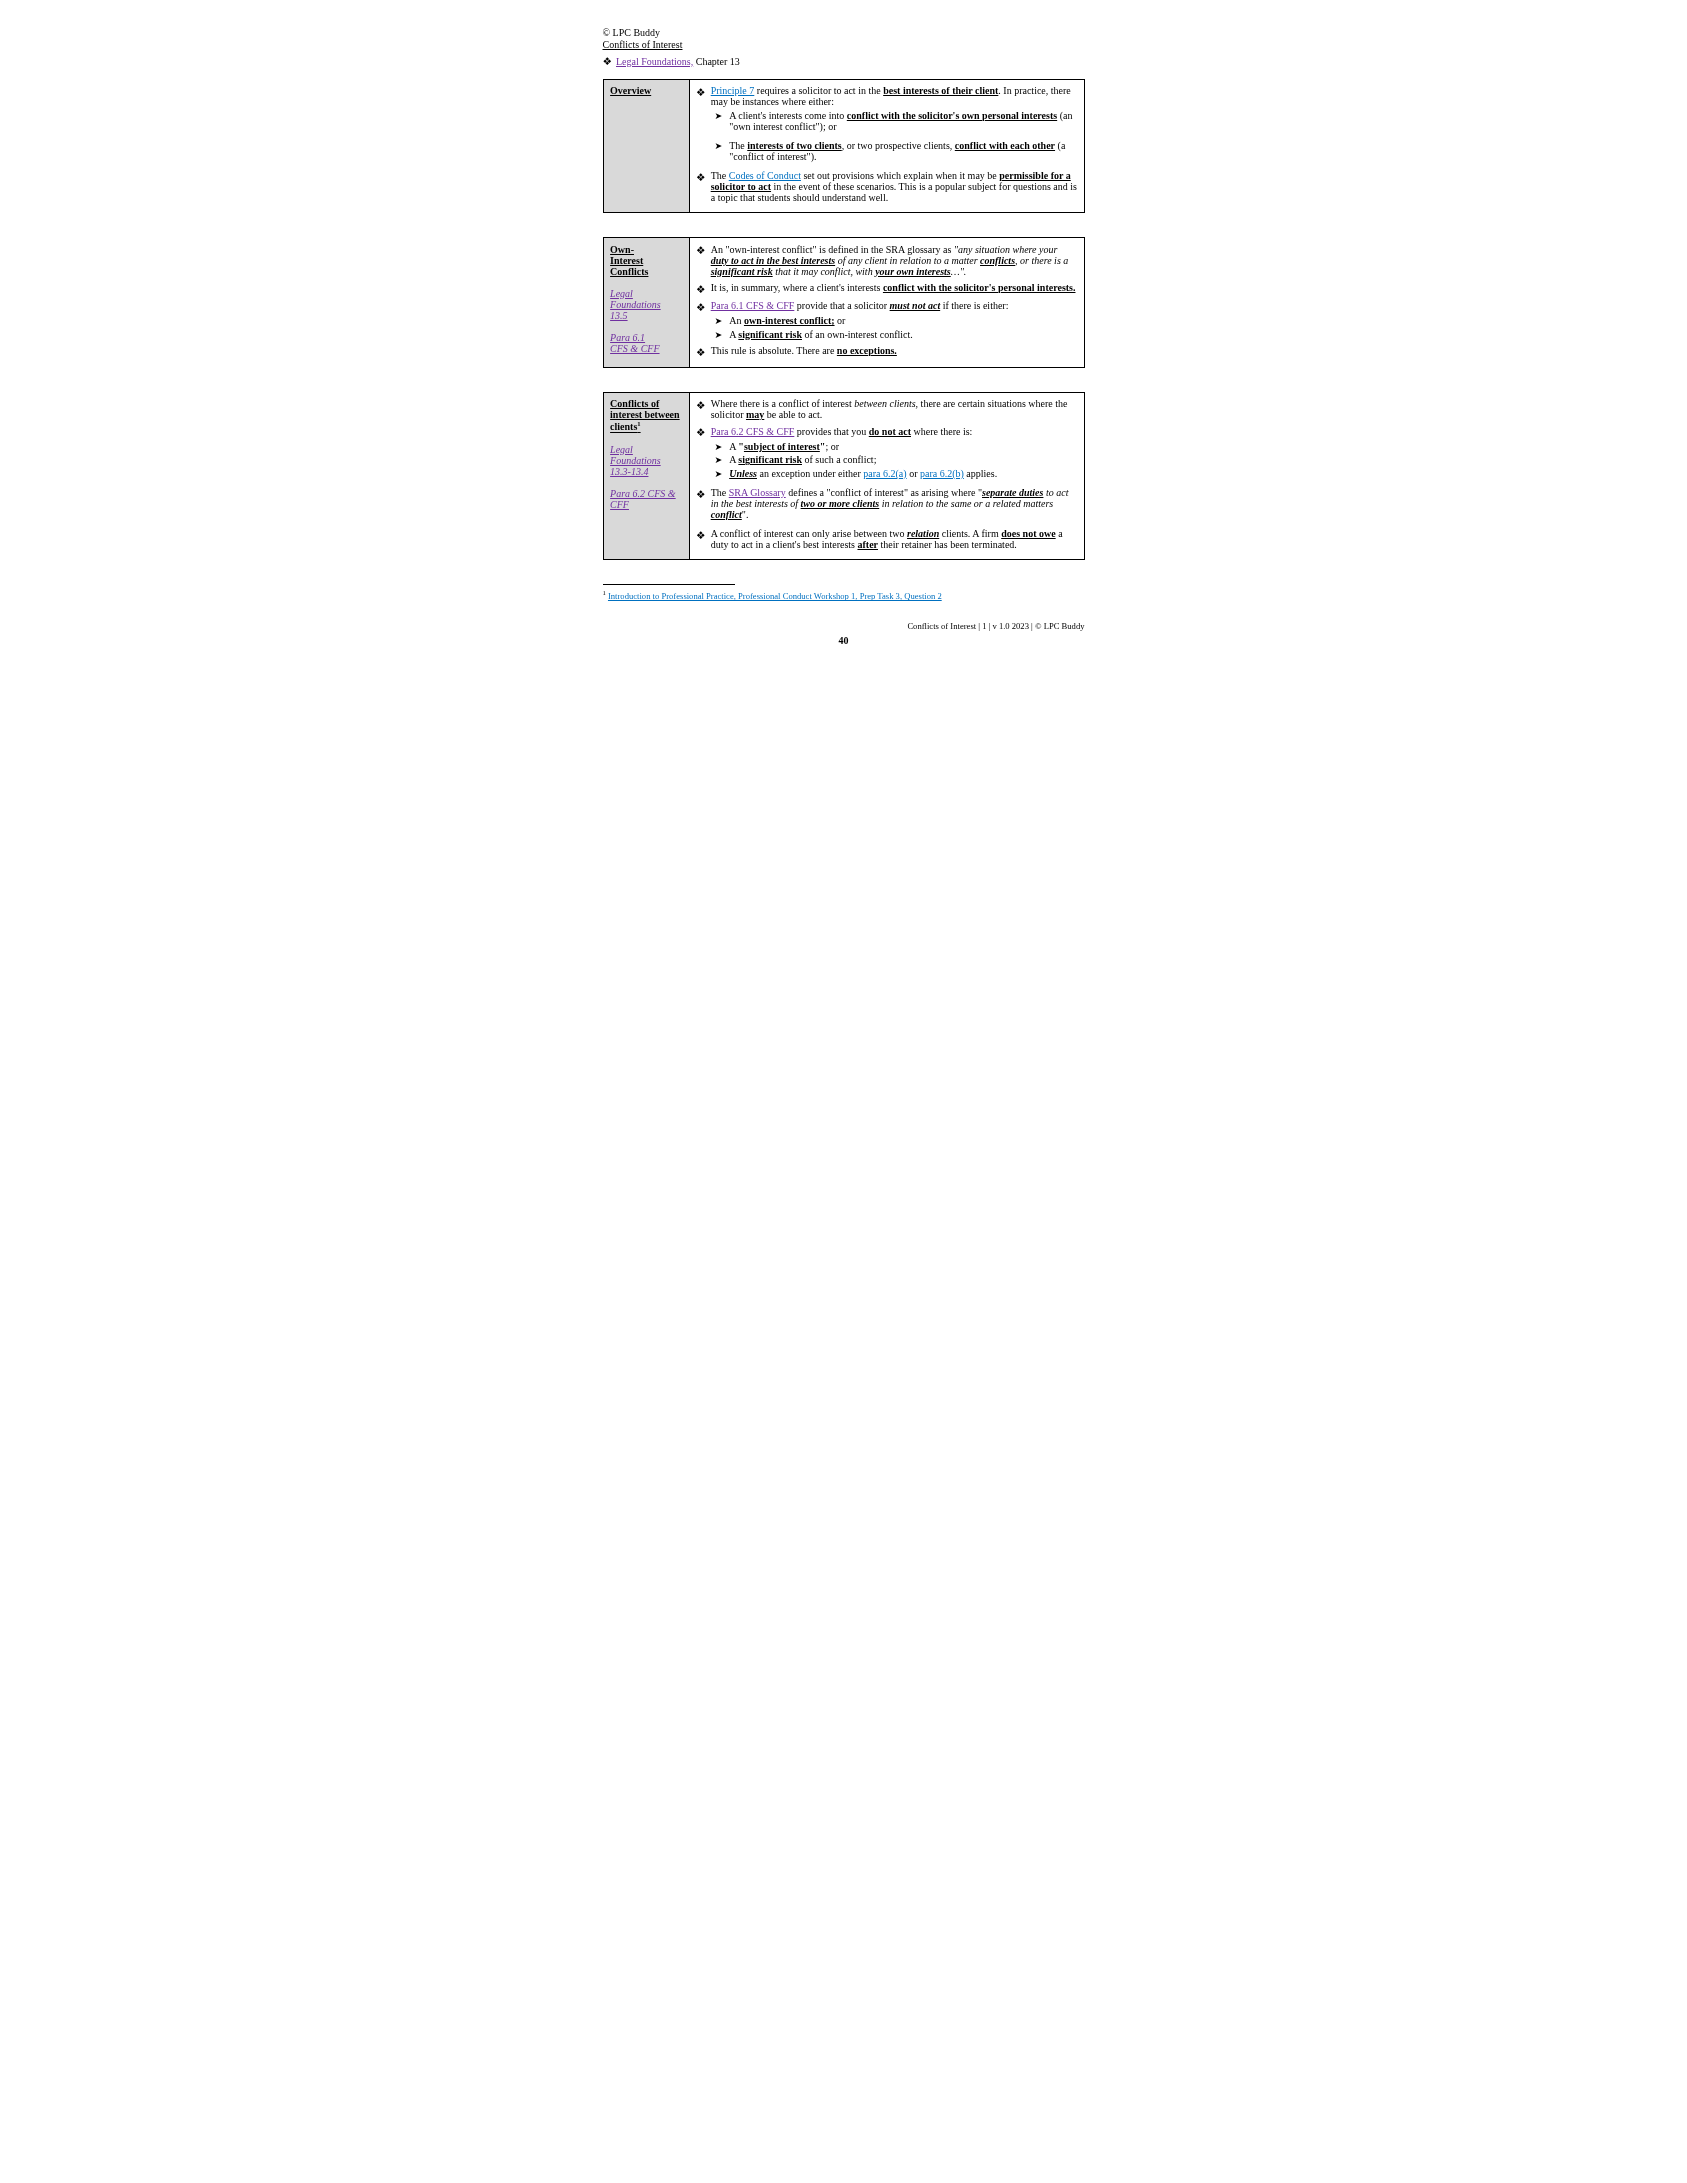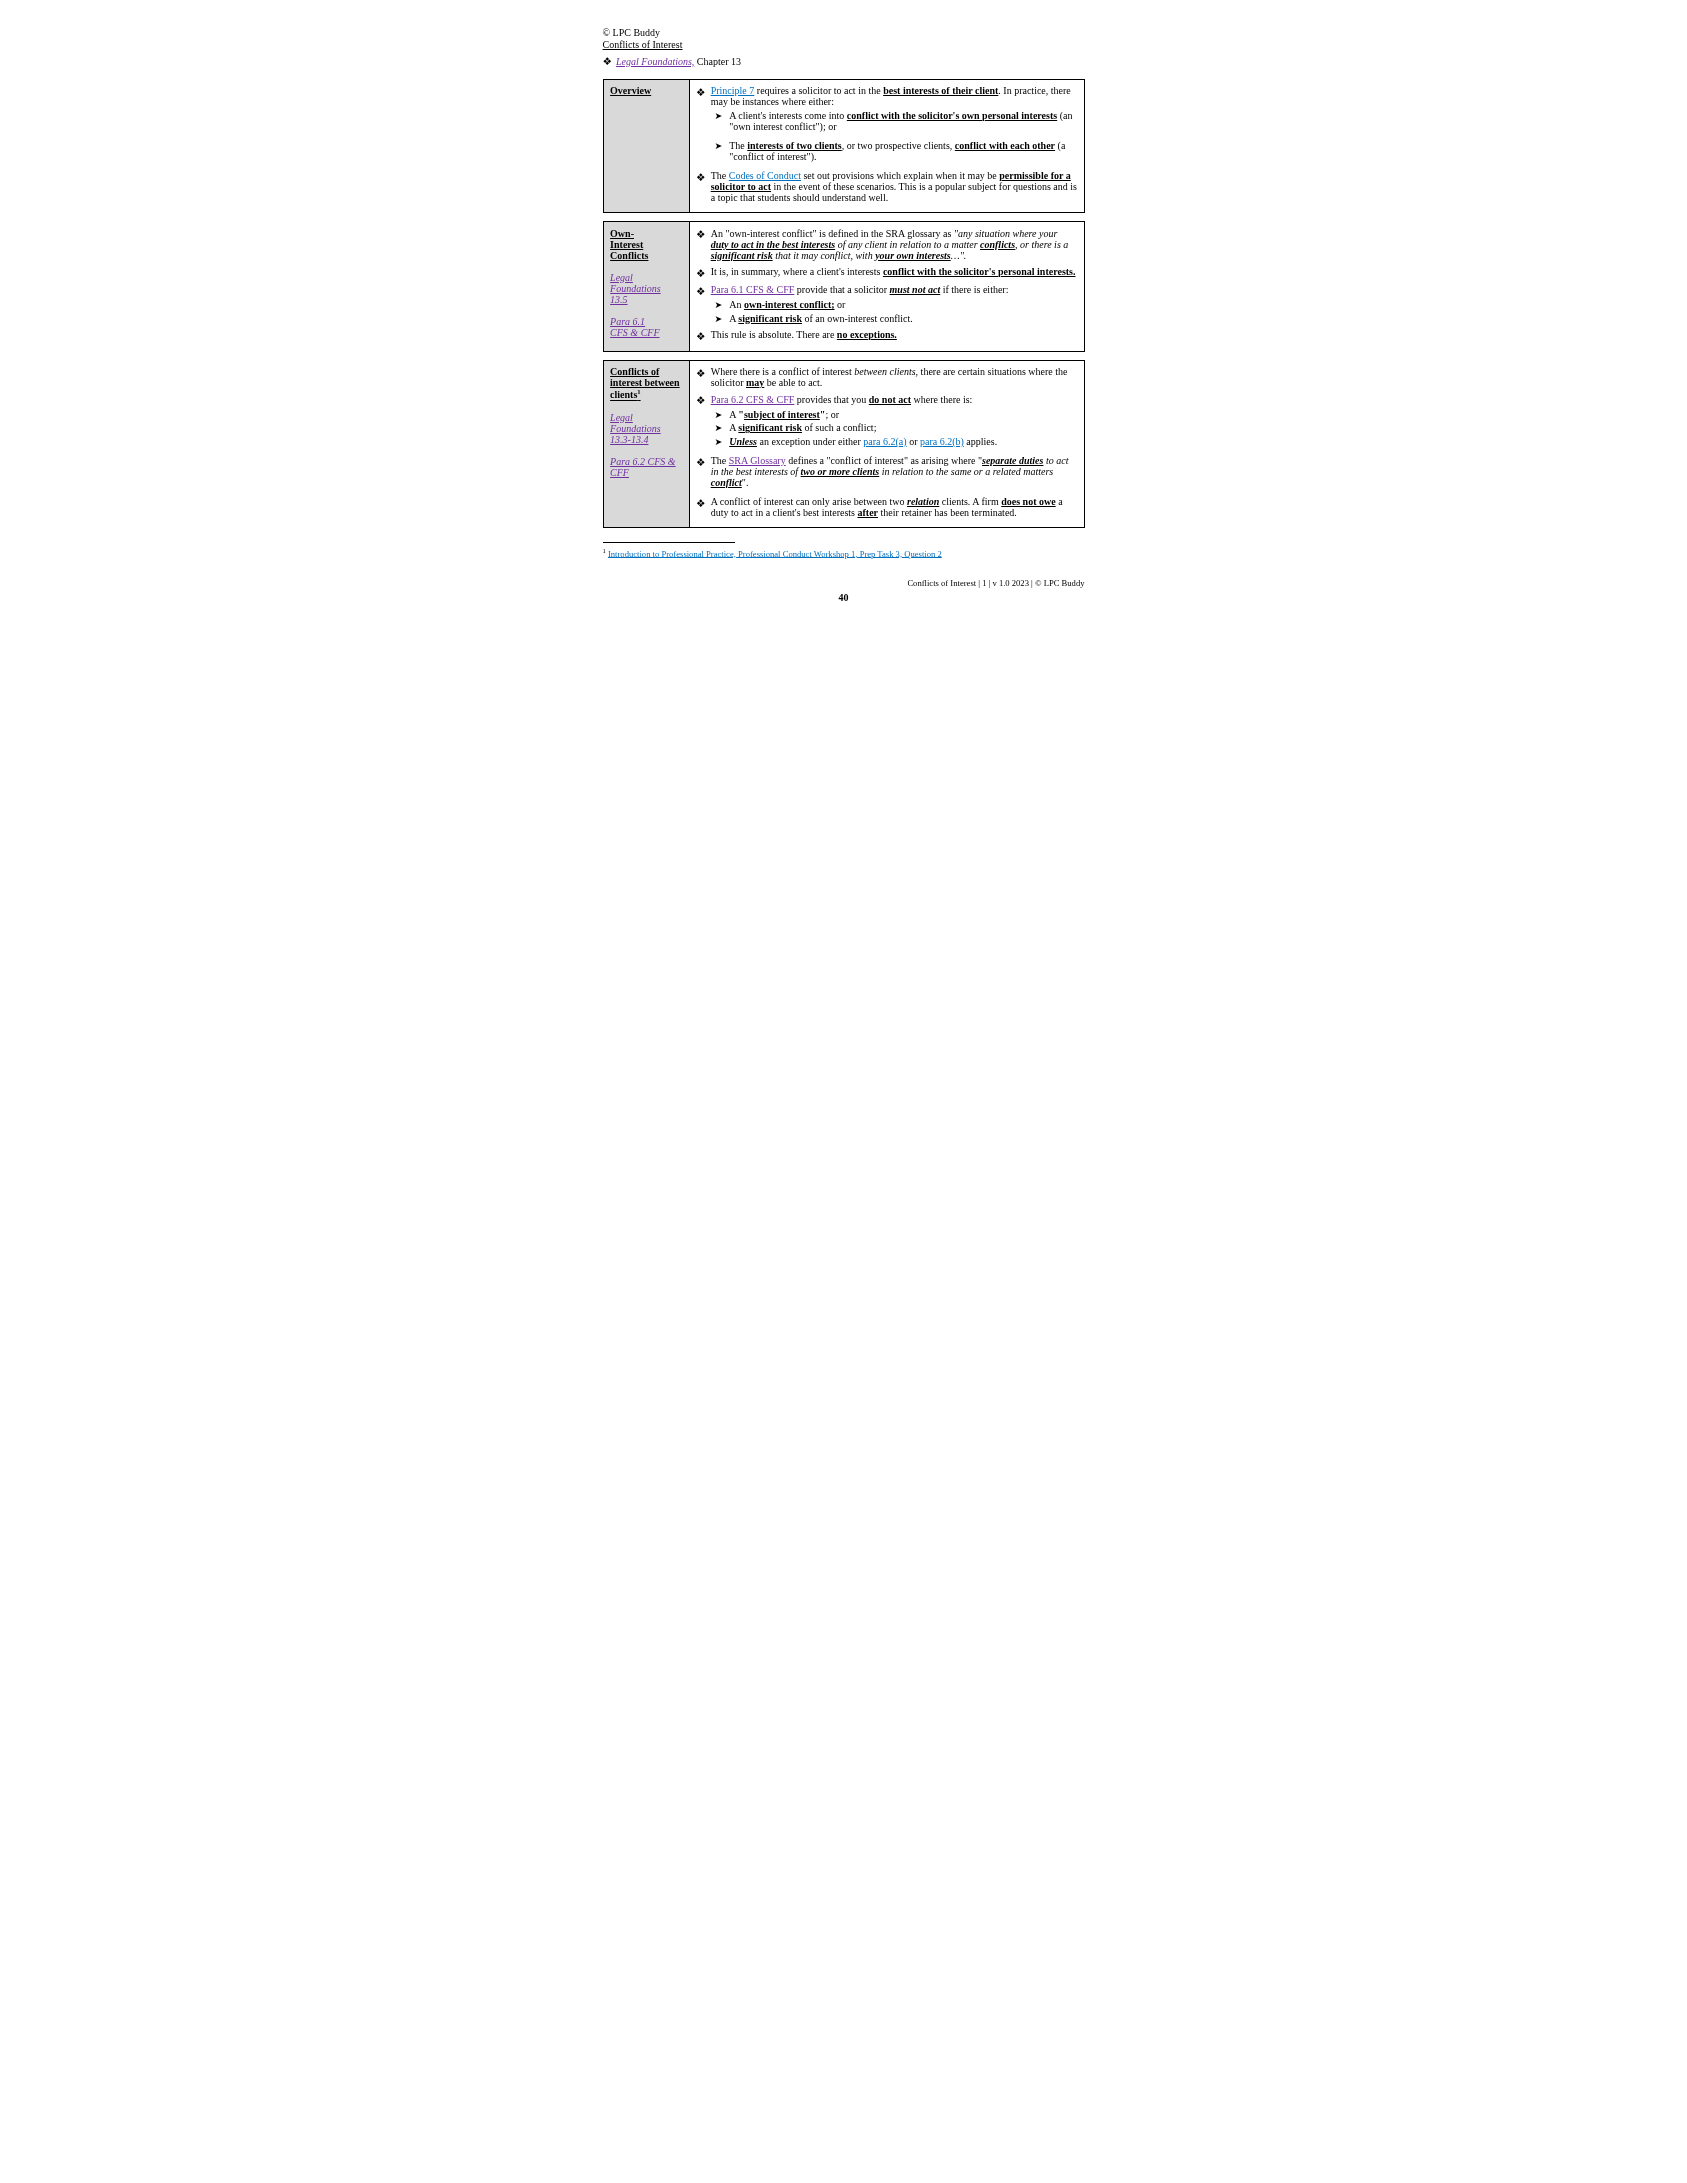--- a/index.html
+++ b/index.html
@@ -28,28 +28,27 @@
       display: flex;
       align-items: center;
       gap: 4px;
     }
     .subtitle .diamond {
       font-size: 10.6px;
       color: #000;
     }
     .subtitle a {
       color: #7030a0;
-      font-style: italic;
       text-decoration: underline;
     }
     
     .section-table {
       width: 100%;
       border-collapse: collapse;
-      margin-bottom: 8px;
+      margin-bottom: 24px;
       border: 0.7px solid #000;
     }
     .section-table td {
       border: 0.7px solid #000;
       vertical-align: top;
       padding: 5.3px 6.6px;
     }
     .left-cell {
       width: 86px;
       background: #d9d9d9;

